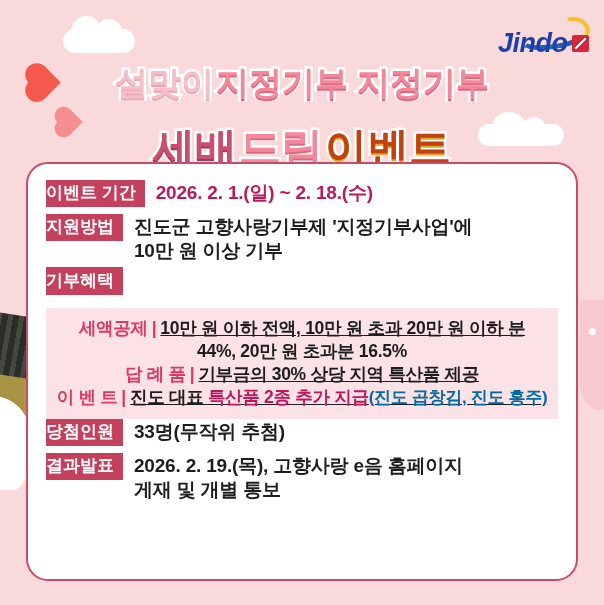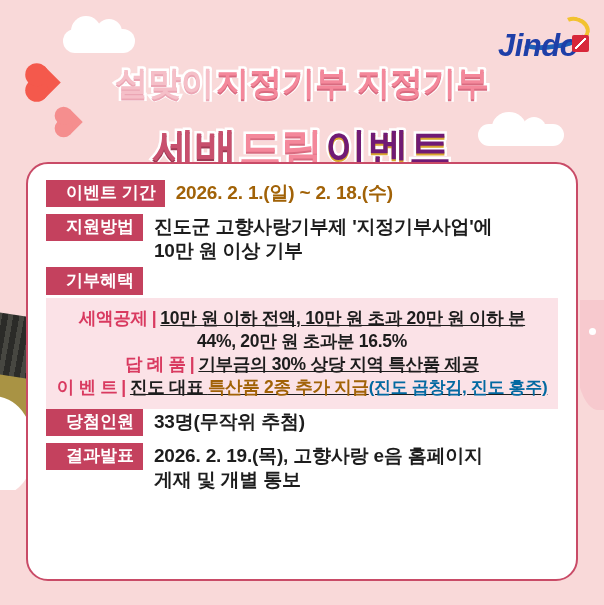--- a/index.html
+++ b/index.html
@@ -173,21 +173,21 @@
     width: 22px; height: 17px;
     border-radius: 50%;
     border: 4px solid transparent;
     border-top-color: #F2C230;
     border-right-color: #F2C230;
     transform: rotate(18deg);
   }
   #logo .wordmark {
     position: absolute;
     left: 0px; top: 11px;
-    font-size: 31px;
+    font-size: 27px;
     font-weight: bold;
     font-style: italic;
     color: #1F3FA8;
     letter-spacing: -0.5px;
   }
   #logo .redbox {
     position: absolute;
     left: 74px; top: 18px;
     width: 17px; height: 17px;
     background: #D8273A;
@@ -238,21 +238,21 @@
     text-shadow: 0 2px 0 #D96B80;
   }
   .t-magenta {
     color: #C8506E;
     -webkit-text-stroke: 5px #FFFFFF;
     paint-order: stroke fill;
     text-shadow: 0 2px 0 #9E3A54;
     font-family: Liberation Mono, monospace;
   }
   .t-yellow {
-    color: #701a75;
+    color: #c2410c;
     -webkit-text-stroke: 5px #FFFFFF;
     paint-order: stroke fill;
     text-shadow: 0 2px 0 #D9A62E;
   }
 
   
   #card {
     position: absolute;
     left: 26px; top: 162px;
     width: 552px; height: 419px;
@@ -268,42 +268,42 @@
     align-items: flex-start;
     margin-bottom: 7px;
   }
   .badge {
     flex: 0 0 auto;
     background: #C4415E;
     color: #FFFFFF;
     font-weight: bold;
     font-size: 17px;
     line-height: 1.05;
-    padding: 4px 9px 5px 20px;
+    padding: 4px 9px 5px 0;
     white-space: nowrap;
     letter-spacing: 0px;
   }
   .row-text {
     flex: 1 1 auto;
     margin-left: 11px;
     font-size: 19px;
     font-weight: bold;
     line-height: 1.28;
     color: #1D1D1D;
     padding-top: 1px;
     letter-spacing: -0.2px;
   }
   .blue {
-    color: #a16207;
+    color: #be185d;
   }
 
   
   #benefit-badge-wrap {
     margin-top: 9px;
-    margin-bottom: 8px;
+    margin-bottom: 18px;
   }
   #benefit-panel {
     background: #FBE2E7;
     padding: 9px 10px 10px 10px;
     margin-top: 0px;
   }
   .benefit-line {
     display: flex;
     align-items: baseline;
     justify-content: center;

